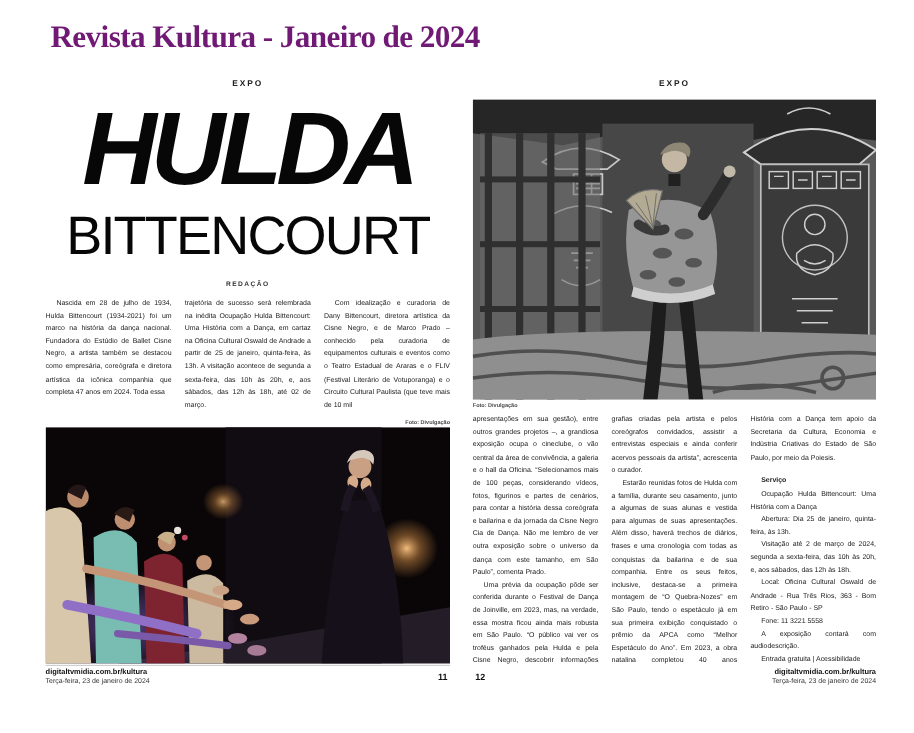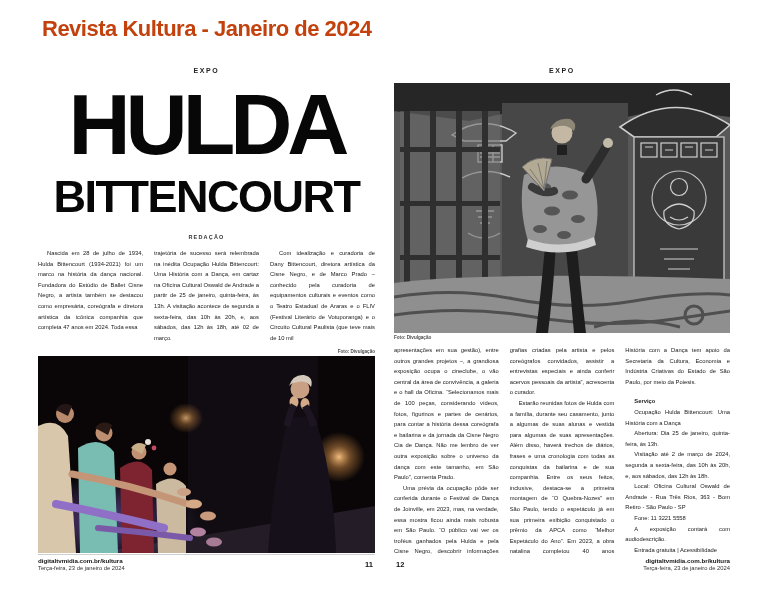--- a/index.html
+++ b/index.html
@@ -3,36 +3,36 @@
 <meta charset="utf-8">
 <style>
   html,body{margin:0;padding:0;}
   body{
     width:762px;height:611px;position:relative;overflow:hidden;
     background:#ffffff;color:#1b1b1b;
     font-family:"Liberation Sans", sans-serif;
   }
   .masthead{
     position:absolute;left:42px;top:16px;width:600px;
-    font-size:22px;font-weight:bold;letter-spacing:-0.5px;color:#c2410c;
+    font-size:26px;font-weight:bold;letter-spacing:-0.5px;color:#701a75;font-family:Liberation Serif, serif;
   }
   .page{position:absolute;top:62px;height:534px;}
   .page.left{left:38px;width:337px;}
   .page.right{left:394px;width:336px;}
   .kicker{
     position:absolute;top:5px;left:0;right:0;text-align:center;
     font-size:7px;font-weight:bold;letter-spacing:1.6px;color:#222;
   }
   .headline1{
     position:absolute;top:20px;left:-6px;right:-6px;text-align:center;
-    font-size:86px;line-height:0.98;font-weight:bold;letter-spacing:-5px;color:#070707;
+    font-size:86px;line-height:0.98;font-weight:bold;letter-spacing:-5px;color:#070707;font-style:italic;
   }
   .headline2{
     position:absolute;top:112px;left:-4px;right:-4px;text-align:center;
-    font-size:45px;line-height:1;font-weight:bold;letter-spacing:-1.5px;color:#070707;
+    font-size:45px;line-height:1;font-weight:normal;letter-spacing:-1.5px;color:#070707;
   }
   .byline{
     position:absolute;top:172px;left:0;right:0;text-align:center;
     font-size:5.5px;font-weight:bold;letter-spacing:1.2px;color:#333;
   }
   .cols{
     position:absolute;left:0;right:0;display:flex;gap:11px;overflow:hidden;
   }
   .cols.left-cols{top:186px;height:100px;}
   .cols.right-cols{top:283px;height:212px;}

